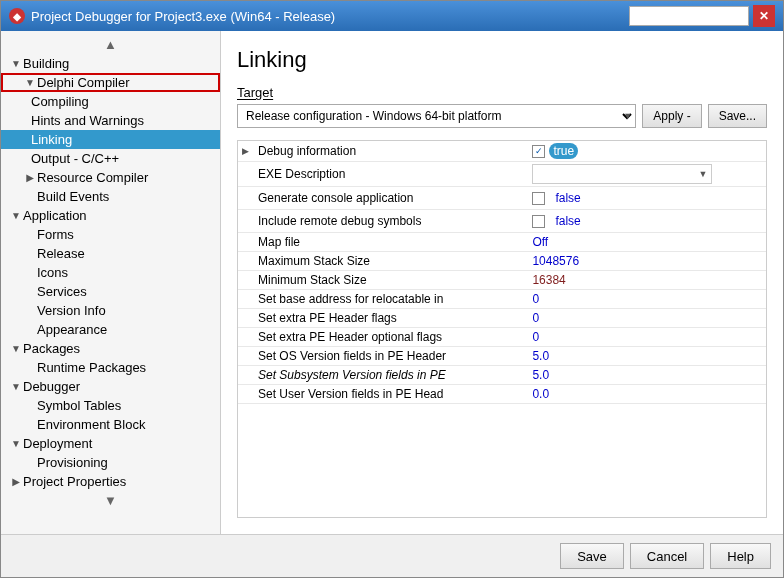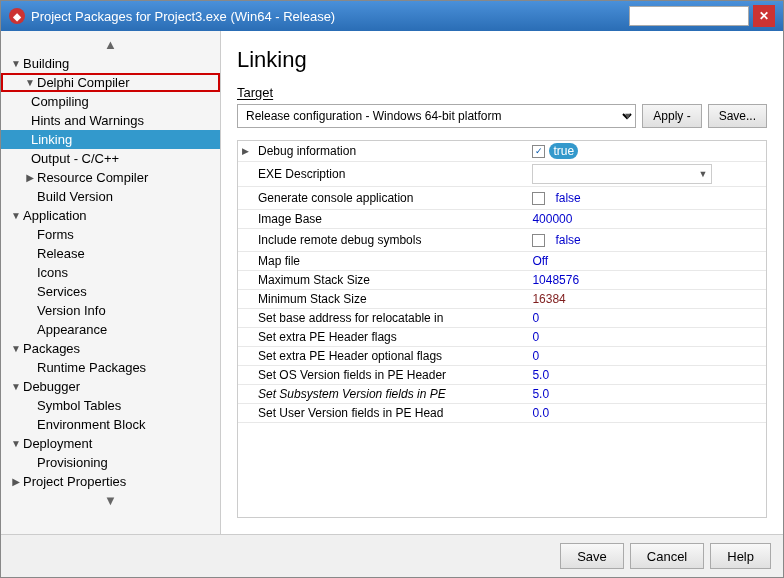--- a/index.html
+++ b/index.html
@@ -270,21 +270,21 @@
     }
   </style>
 </head>
 <body>
 
 <div class="window">
 
   <div class="titlebar">
     <div class="titlebar-left">
       <div class="titlebar-icon">◆</div>
-      <span class="titlebar-title">Project Packages for Project3.exe  (Win64 - Release)</span>
+      <span class="titlebar-title">Project Debugger for Project3.exe  (Win64 - Release)</span>
     </div>
     <div class="titlebar-right">
       <input class="titlebar-search" type="text" style="">
       <button class="titlebar-close">✕</button>
     </div>
   </div>
 
   <div class="content">
 
     <div class="sidebar">
@@ -314,21 +314,21 @@
           <div class="tree-item tree-indent-3">
             <span class="tree-expander"></span>
             <span>Output - C/C++</span>
           </div>
           <div class="tree-item tree-indent-2">
             <span class="tree-expander">▶</span>
             <span>Resource Compiler</span>
           </div>
           <div class="tree-item tree-indent-2">
             <span class="tree-expander"></span>
-            <span>Build Version</span>
+            <span>Build Events</span>
           </div>
           <div class="tree-item tree-indent-1">
             <span class="tree-expander">▼</span>
             <span>Application</span>
           </div>
           <div class="tree-item tree-indent-2">
             <span class="tree-expander"></span>
             <span>Forms</span>
           </div>
           <div class="tree-item tree-indent-2">
@@ -443,29 +443,20 @@
                   <div style="display:flex;align-items:center;gap:4px;">
                     <div class="prop-checkbox"></div>
                     <span class="prop-value-cell" style="color:#0000cc;">false</span>
                   </div>
                 </td>
               </tr>
               <tr>
                 <td style="width: 55%; padding-left: 4px;">
                   <div class="prop-name-cell">
                     <span class="prop-expander"> </span>
-                    <span class="prop-name">Image Base</span>
-                  </div>
-                </td>
-                <td style="width: 45%;"><span style="color:#0000cc;">400000</span></td>
-              </tr>
-              <tr>
-                <td style="width: 55%; padding-left: 4px;">
-                  <div class="prop-name-cell">
-                    <span class="prop-expander"> </span>
                     <span class="prop-name">Include remote debug symbols</span>
                   </div>
                 </td>
                 <td style="width: 45%;">
                   <div style="display:flex;align-items:center;gap:4px;">
                     <div class="prop-checkbox"></div>
                     <span class="prop-value-cell" style="color:#0000cc;">false</span>
                   </div>
                 </td>
               </tr>

